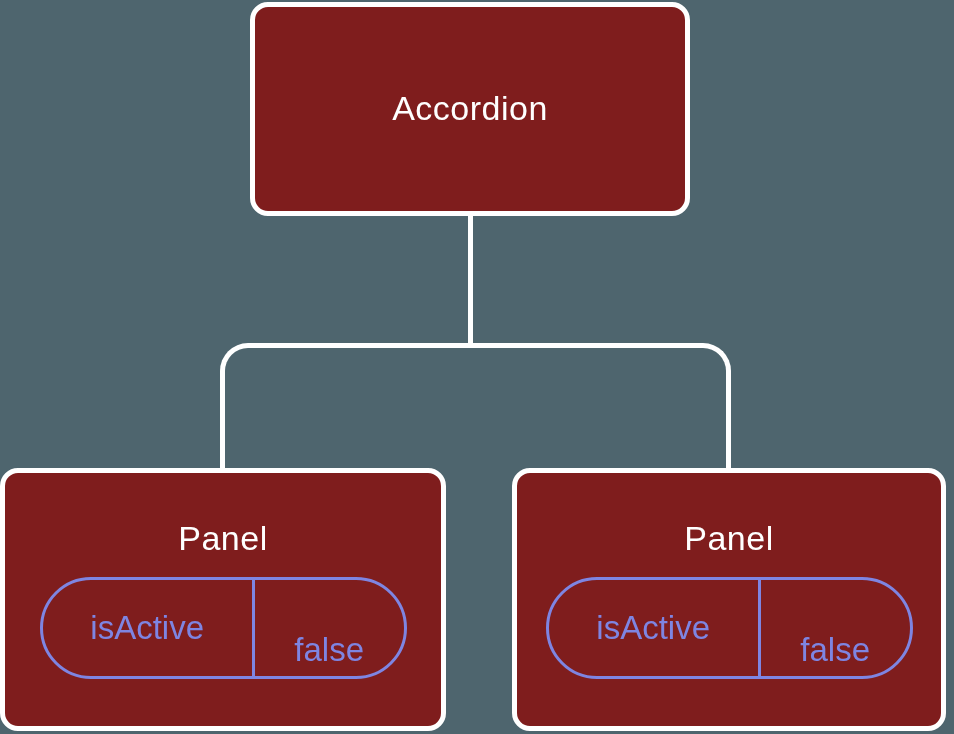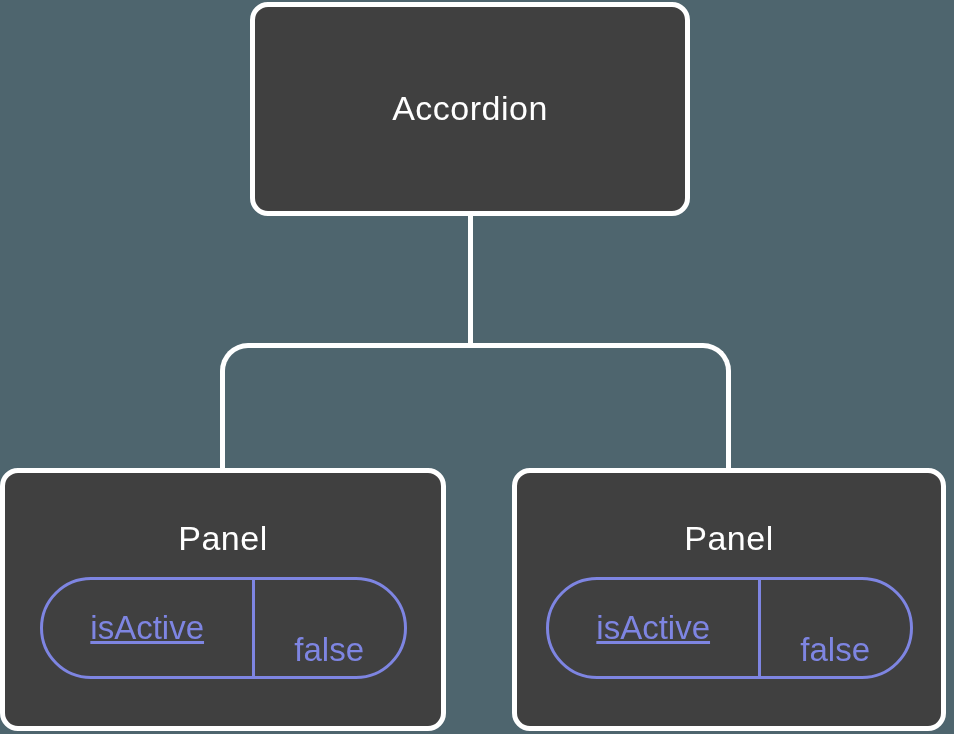--- a/index.html
+++ b/index.html
@@ -14,21 +14,21 @@
     position: relative;
     width: 954px;
     height: 734px;
     background: #4e656e;
     overflow: hidden;
   }
   
   .node {
     position: absolute;
     box-sizing: border-box;
-    background: #404040;
+    background: #7f1d1d;
     border: 5px solid #ffffff;
     border-radius: 18px;
     display: flex;
     flex-direction: column;
     align-items: center;
     justify-content: center;
   }
   .node-root {
     left: 250px;
     top: 2px;
@@ -95,21 +95,20 @@
     display: flex;
     align-items: center;
     justify-content: center;
     color: #7e85e2;
     font-size: 33px;
     font-weight: 400;
   }
   .state-key-cell {
     flex: 0 0 58%;
     border-right: 3px solid #7e85e2;
-    text-decoration: underline;
   }
   .state-value-cell {
     flex: 1 1 auto;
     margin-top: 44px;
   }
 </style>
 </head>
 <body>
 
 <div class="canvas">

